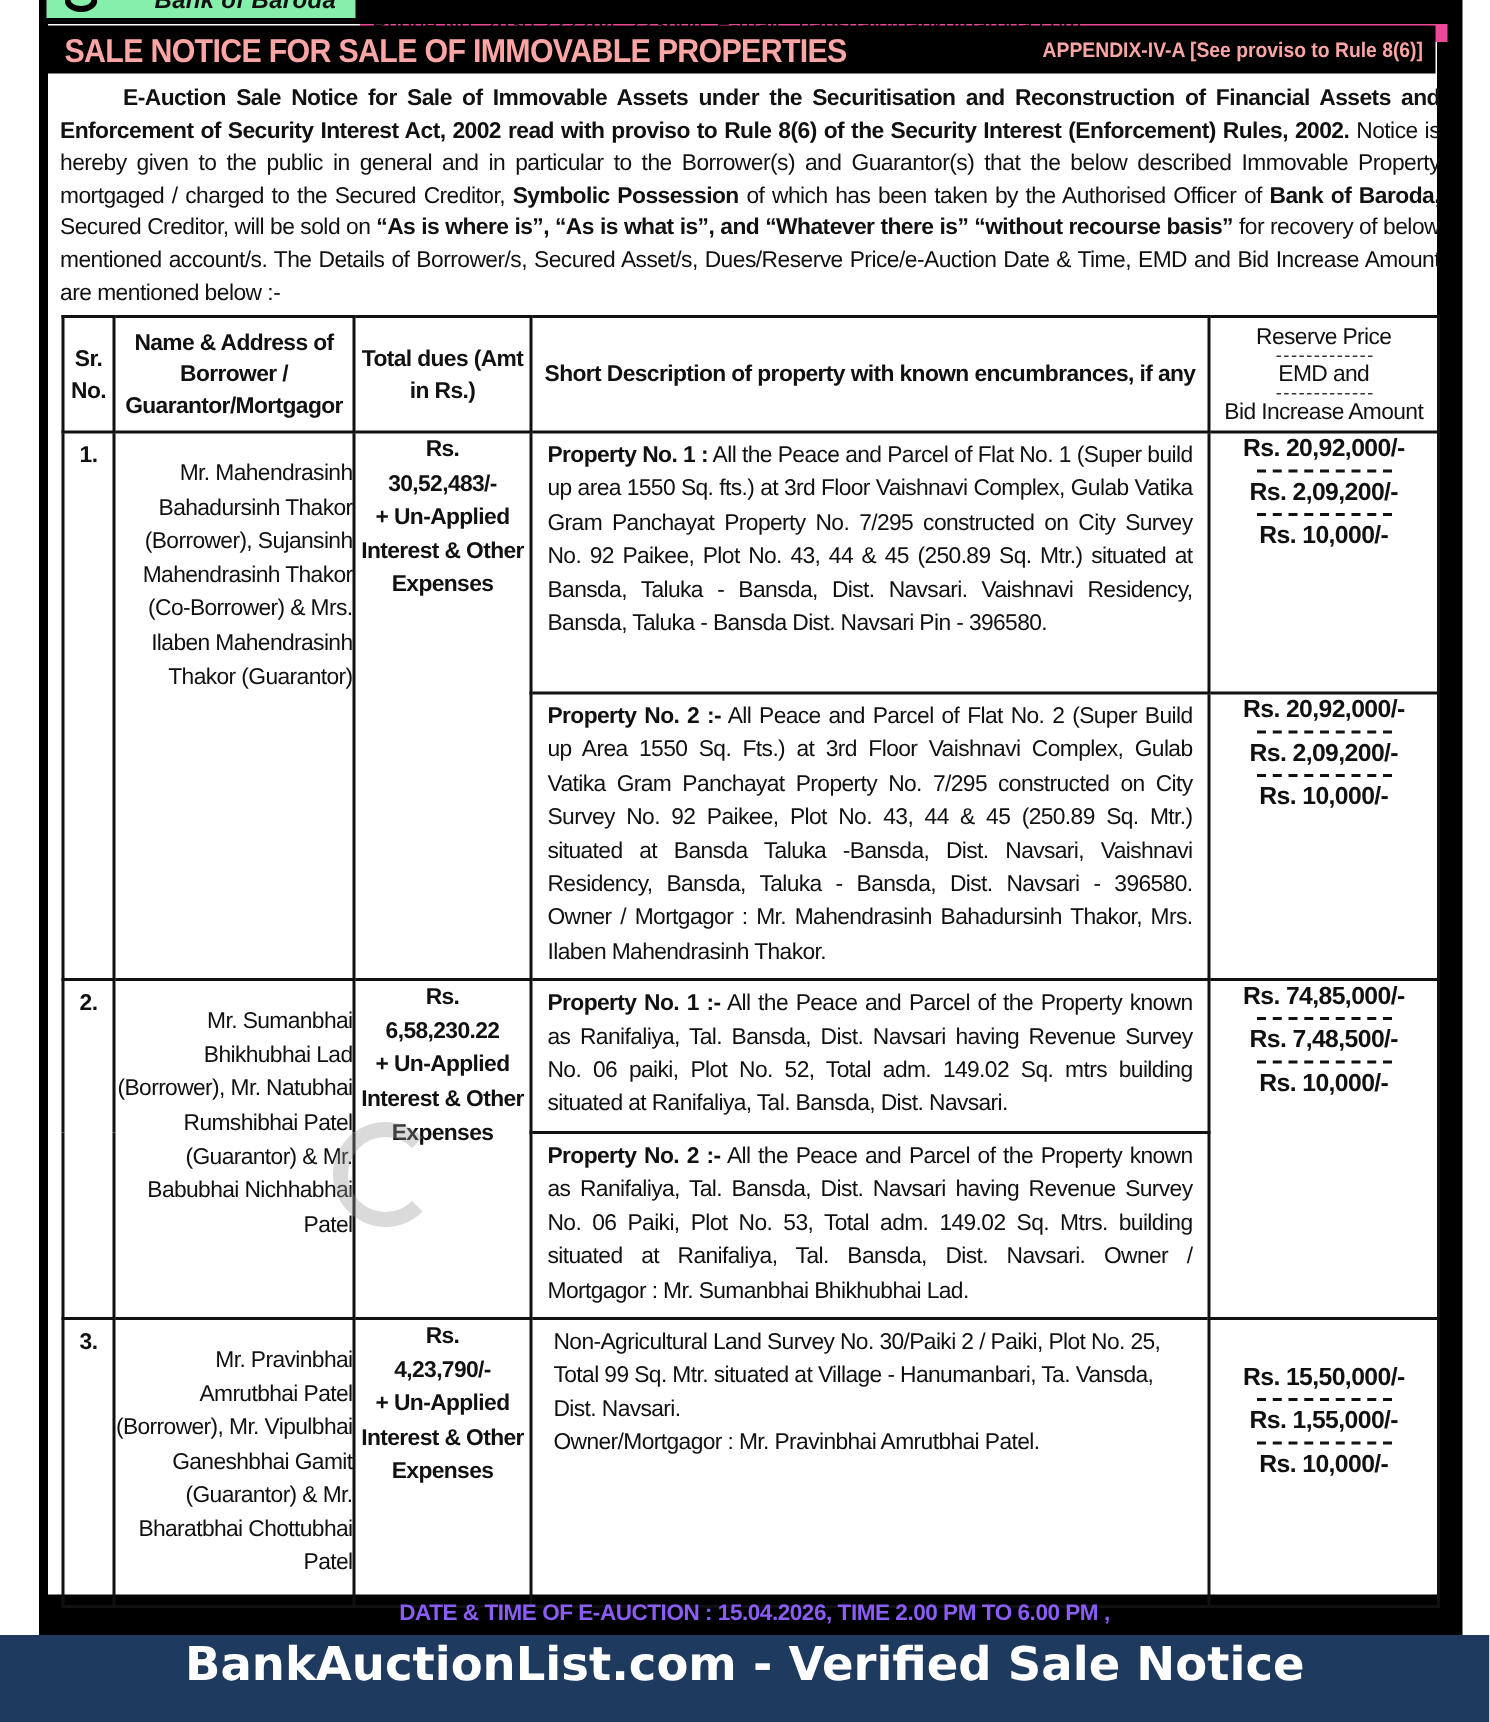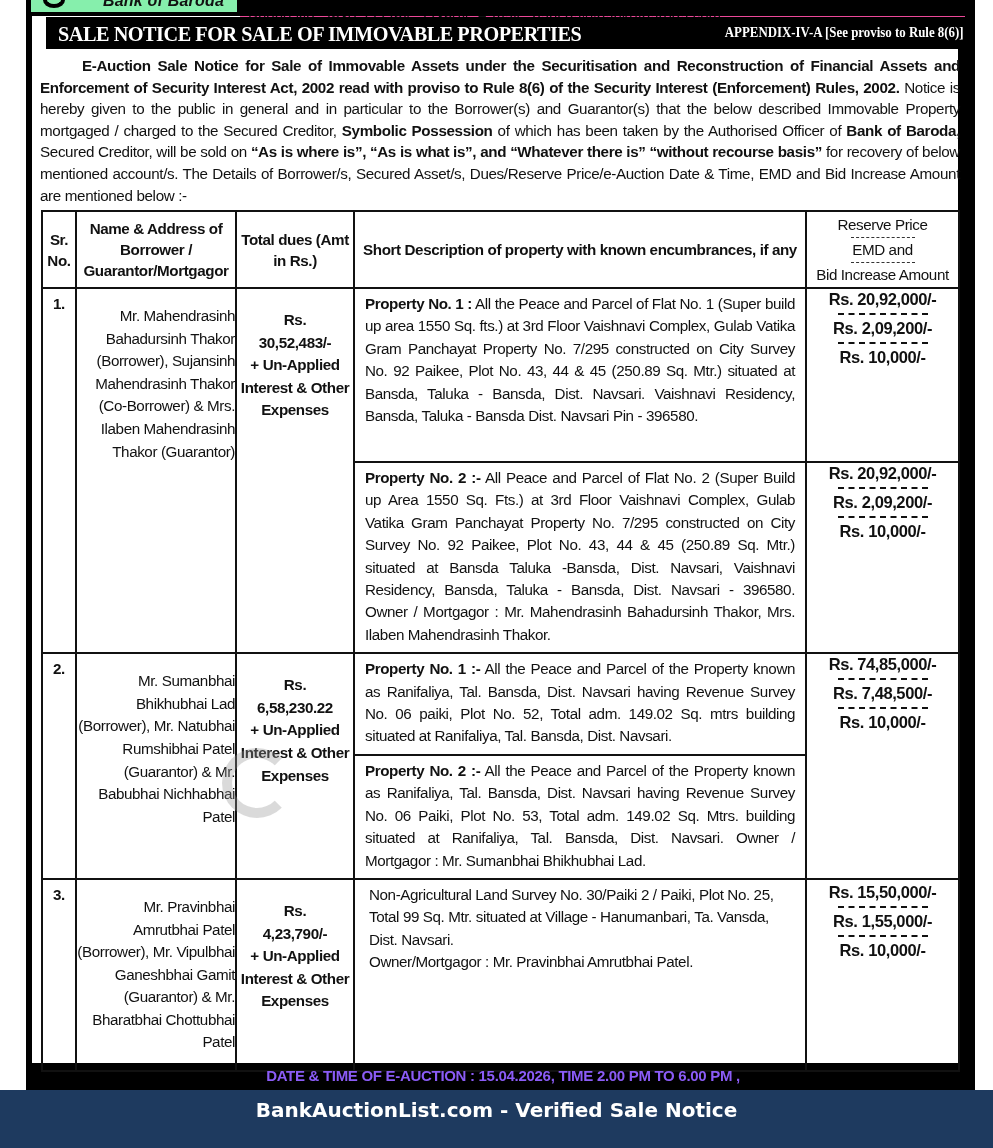--- a/index.html
+++ b/index.html
@@ -35,22 +35,22 @@
   .contact-box {
     position: absolute; left: 240px; top: 16px; width: 725px; height: 12px;
     background: #ec4899; overflow: hidden;
   }
   .contact-text {
     position: absolute; left: 8px; top: -8px; font-size: 15px; white-space: nowrap;
   }
 
   
   .titlebar {
-    position: absolute; left: 46px; top: 17px; width: 926px; height: 32px;
-    background: #000; color: #ffffff; font-family: Liberation Serif, serif;
+    position: absolute; left: 31px; top: 17px; width: 926px; height: 32px;
+    background: #000; color: #fca5a5;
   }
   .title {
     position: absolute; left: 12px; top: 4px; font-size: 22px; font-weight: bold;
     letter-spacing: -0.5px; transform: scaleX(0.92); transform-origin: left;
     white-space: nowrap;
   }
   .appendix {
     position: absolute; right: 8px; top: 8px; font-size: 14px; font-weight: bold;
     transform: scaleX(0.92); transform-origin: right; white-space: nowrap;
   }
@@ -71,40 +71,40 @@
     font-size: 15.2px; letter-spacing: -0.4px;
   }
   table.notice td, table.notice th {
     border: 2px solid #111; vertical-align: top;
   }
   th { font-weight: bold; text-align: center; vertical-align: middle !important; line-height: 21px; }
   th.rp { font-weight: normal; line-height: 18px; margin-top: 41px; }
   .dash { display: block; border-top: 1px dashed #333; width: 64px; margin: 3px auto; height: 0; }
   td.sr { font-weight: bold; text-align: center; padding-top: 6px; }
   td.names { text-align: right; line-height: 22.6px; padding-top: 16px; }
-  td.dues { text-align: center; font-weight: bold; line-height: 22.6px; padding-top: 20px; }
+  td.dues { text-align: center; font-weight: bold; line-height: 22.6px; padding-top: 0; }
   td.desc { padding: 4px 10px 6px 10px; text-align: justify; line-height: 22.4px; }
   td.desc b { font-weight: bold; }
   td.desc.noj { text-align: left; padding-left: 14px; margin-left: 31px; }
   td.price { text-align: center; font-weight: bold; font-size: 16.5px; vertical-align: middle; line-height: 21px; }
   .pdash { display: block; border-top: 2px dashed #111; width: 90px; margin: 3px auto 3px auto; height: 0; }
 
   .footer-date {
     position: absolute; left: 40px; top: 1063px; width: 926px; height: 28px;
     color: #8b5cf6; font-size: 15px; font-weight: bold; text-align: center; line-height: 26px;
     letter-spacing: -0.3px;
   }
 
   .banner {
     position: absolute; left: 0; top: 1090px; width: 993px; height: 58px;
     background: #1e3a5f; color: #fff;
   }
   .banner-text {
     position: absolute; left: 0; width: 993px; top: 0; text-align: center;
-    font-family: "DejaVu Sans", sans-serif; font-weight: bold; font-size: 20px; line-height: 40px;
+    font-family: "DejaVu Sans", sans-serif; font-weight: bold; font-size: 31px; line-height: 40px;
   }
 
   .watermark {
     position: absolute; left: 222px; top: 748px; width: 70px; height: 70px;
     border-radius: 50%; border: 10px solid rgba(150,150,150,0.35);
     border-right-color: transparent; pointer-events: none;
   }
 </style>
 </head>
 <body>
@@ -217,21 +217,21 @@
     <td class="names">Mr. Pravinbhai Amrutbhai Patel (Borrower), Mr. Vipulbhai Ganeshbhai Gamit (Guarantor) &amp; Mr. Bharatbhai Chottubhai Patel</td>
     <td class="dues">
       <div>Rs.</div>
       <div>4,23,790/-</div>
       <div>+ Un-Applied Interest &amp; Other Expenses</div>
     </td>
     <td class="desc noj">
       <div>Non-Agricultural Land Survey No. 30/Paiki 2 / Paiki, Plot No. 25, Total 99 Sq. Mtr. situated at Village - Hanumanbari, Ta. Vansda, Dist. Navsari.</div>
       <div>Owner/Mortgagor : Mr. Pravinbhai Amrutbhai Patel.</div>
     </td>
-    <td class="price" style="vertical-align:top;padding-top:2px">
+    <td class="price" style="vertical-align:top;padding-top:28px">
       <span>Rs. 15,50,000/-</span>
       <span class="pdash"></span>
       <span>Rs. 1,55,000/-</span>
       <span class="pdash"></span>
       <span>Rs. 10,000/-</span>
     </td>
   </tr>
 </tbody>
   </table>
 

